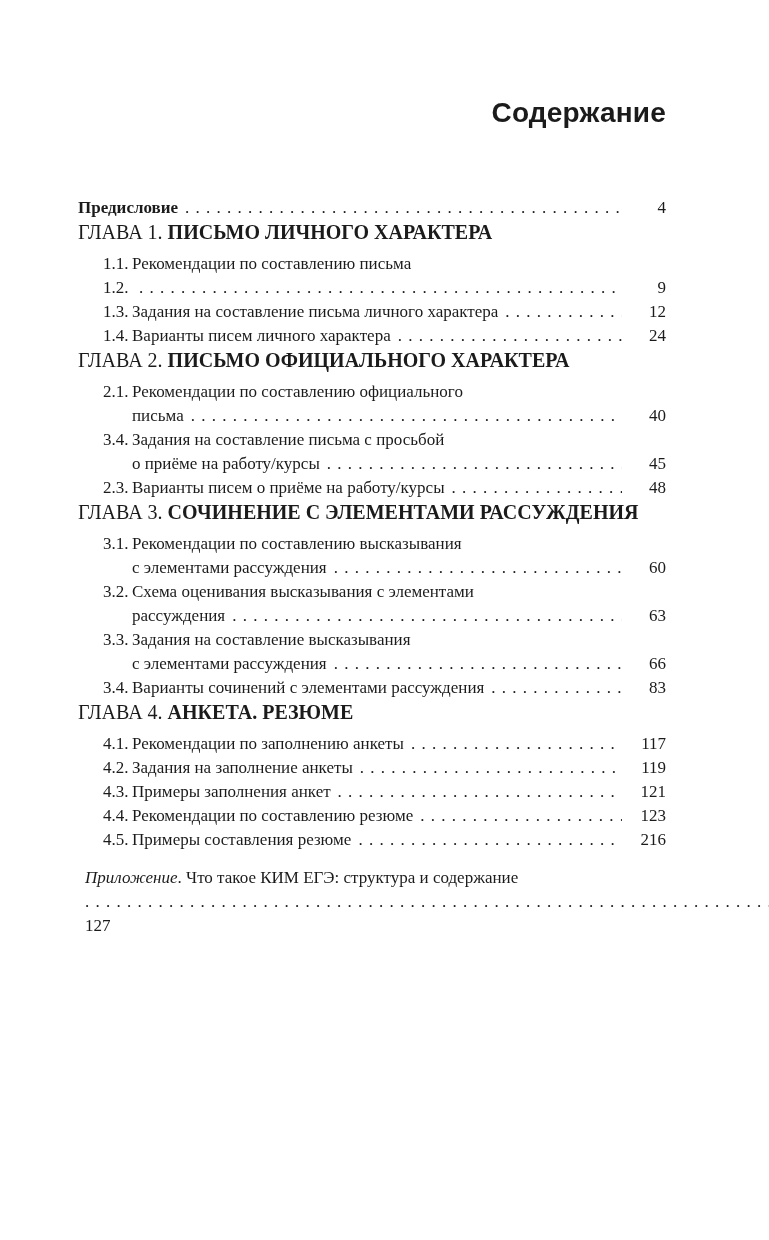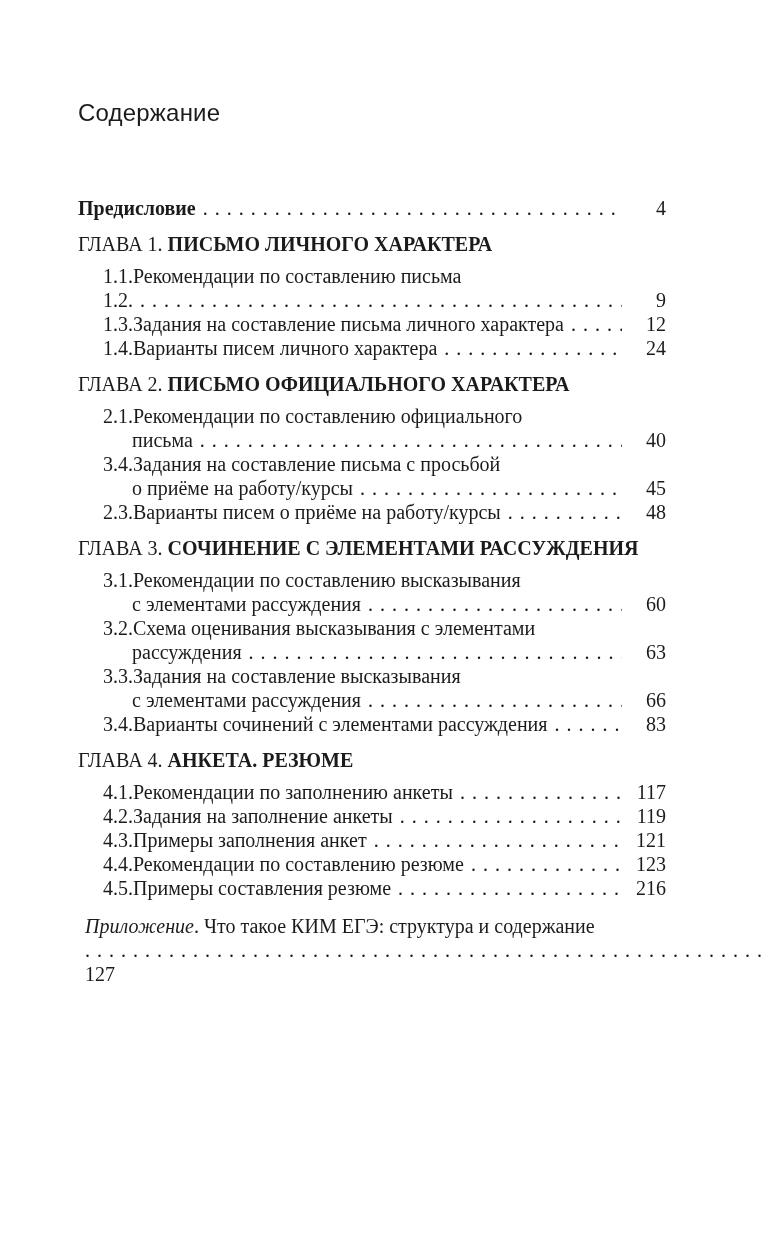--- a/index.html
+++ b/index.html
@@ -13,31 +13,31 @@
   .page {
     box-sizing: border-box;
     width: 769px;
     height: 1240px;
     padding: 96px 103px 0 78px;
     color: #1b1b1b;
     font-family: "Liberation Serif", serif;
   }
   .title {
     font-family: "Liberation Sans", sans-serif;
-    font-weight: 400;
-    font-size: 24px;
+    font-weight: 700;
+    font-size: 28px;
     line-height: 34px;
-    text-align: left;
+    text-align: right;
     margin: 0 0 66px 0;
     letter-spacing: 0.2px;
   }
   .row {
     display: flex;
     align-items: baseline;
-    font-size: 20px;
+    font-size: 17px;
     line-height: 24px;
   }
   .num {
     flex: 0 0 54px;
     box-sizing: border-box;
     padding-left: 25px;
     white-space: nowrap;
   }
   .txt {
     flex: 0 0 auto;
@@ -52,21 +52,21 @@
   }
   .dots::after {
     content: ". . . . . . . . . . . . . . . . . . . . . . . . . . . . . . . . . . . . . . . . . . . . . . . . . . . . . . . . . . . . . . . . . . . . . . . . . . . .";
     letter-spacing: 1px;
   }
   .pg {
     flex: 0 0 44px;
     text-align: right;
     white-space: nowrap;
   }
-  .chapter-block { margin-top: 12px; }
+  .chapter-block { margin-top: 0; }
   .chapter-heading {
     font-size: 20px;
     line-height: 24px;
     margin: 0 0 8px 0;
     white-space: nowrap;
   }
   .b { font-weight: 700; }
   .i { font-style: italic; }
   .appendix-row { margin-top: 14px; flex-direction: column; }
 </style>

